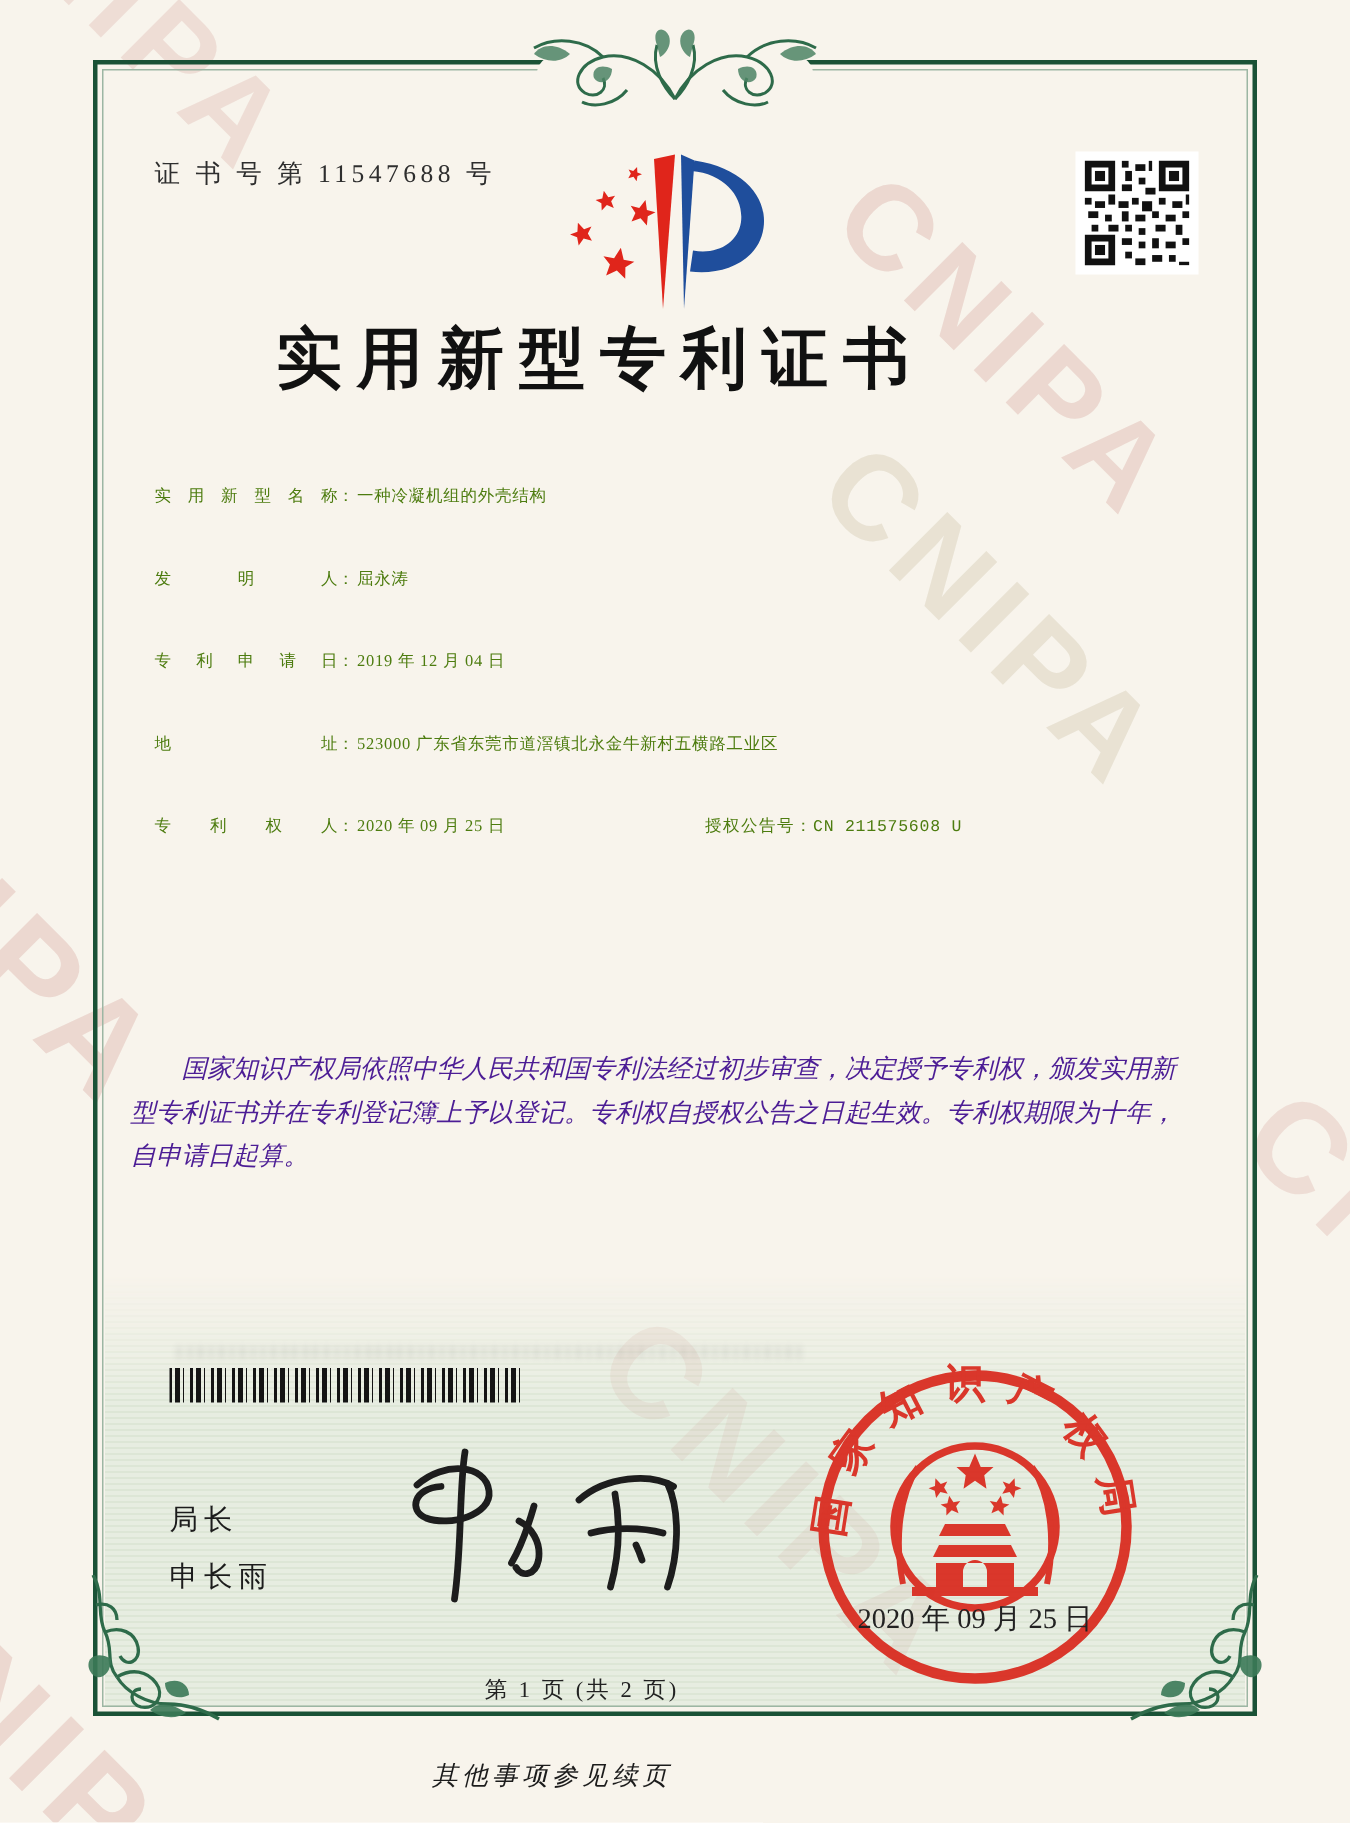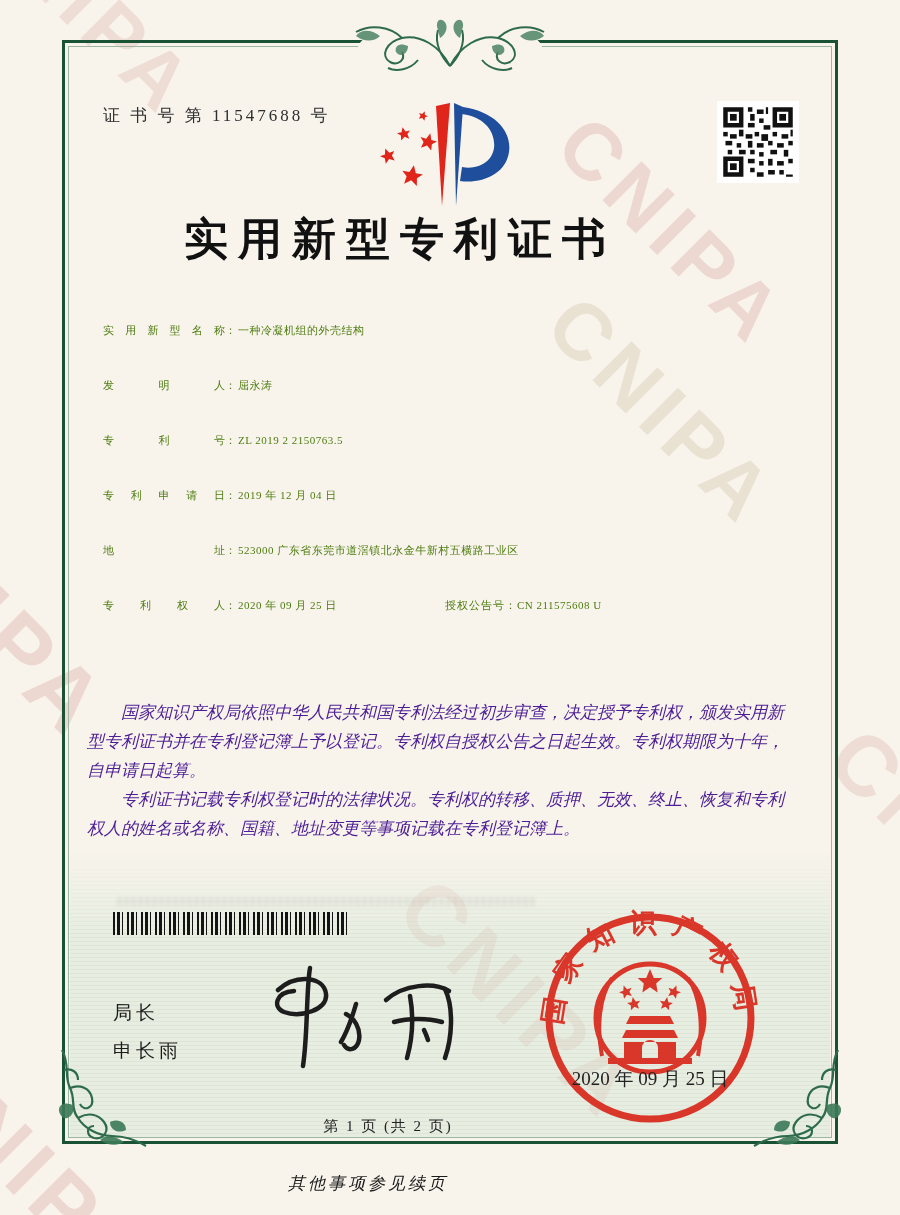--- a/index.html
+++ b/index.html
@@ -49,21 +49,21 @@
   }
   
   .fields { position:absolute; left:103px; top:323px; width:700px; z-index:3; }
   .frow { height:55px; font-size:11px; color:#4d7c0f; white-space:nowrap; }
   .flabel {
     display:inline-block; width:122px; text-align:justify; text-align-last:justify;
     vertical-align:top;
   }
   .fcolon { display:inline-block; margin:0 2px 0 0; }
   .fvalue { letter-spacing:0.5px; }
-  .grant-no { position:absolute; left:342px; top:0; letter-spacing:1px; }
+  .grant-no { position:absolute; left:367px; top:0; letter-spacing:1px;font-family:Liberation Mono, monospace; }
   .grant-row { position:relative; }
   
   .body-text {
     position:absolute; left:87px; top:698px; width:700px; z-index:3;
     font-size:17px; line-height:29px; color:#4c1d95; font-style:italic;
   }
   .body-text p { text-indent:2em; }
   
   .barcode {
     position:absolute; left:113px; top:912px; width:237px; height:23px; z-index:3;
@@ -239,37 +239,33 @@
   <div class="title">实用新型专利证书</div>
 
   <div class="fields">
     <div class="frow">
       <span class="flabel">实用新型名称</span><span class="fcolon">：</span><span class="fvalue">一种冷凝机组的外壳结构</span>
     </div>
     <div class="frow">
       <span class="flabel">发明人</span><span class="fcolon">：</span><span class="fvalue">屈永涛</span>
     </div>
     <div class="frow">
-      <span class="flabel">专利号</span><span class="fcolon">：</span><span class="fvalue">ZL 2019 2 2150763.5</span>
-    </div>
-    <div class="frow">
       <span class="flabel">专利申请日</span><span class="fcolon">：</span><span class="fvalue">2019 年 12 月 04 日</span>
     </div>
     <div class="frow">
       <span class="flabel">地址</span><span class="fcolon">：</span><span class="fvalue">523000 广东省东莞市道滘镇北永金牛新村五横路工业区</span>
     </div>
     <div class="frow grant-row">
       <span class="flabel">专利权人</span><span class="fcolon">：</span><span class="fvalue">2020 年 09 月 25 日</span>
       <span class="grant-no"><span>授权公告号：</span><span class="fvalue">CN 211575608 U</span></span>
     </div>
   </div>
 
   <div class="body-text">
     <p>国家知识产权局依照中华人民共和国专利法经过初步审查，决定授予专利权，颁发实用新型专利证书并在专利登记簿上予以登记。专利权自授权公告之日起生效。专利权期限为十年，自申请日起算。</p>
-    <p>专利证书记载专利权登记时的法律状况。专利权的转移、质押、无效、终止、恢复和专利权人的姓名或名称、国籍、地址变更等事项记载在专利登记簿上。</p>
   </div>
 
   <div class="barcode-ghost"></div>
   <div class="barcode"></div>
 
   <div class="director-label">局长</div>
   <div class="director-name">申长雨</div>
 
   <svg class="signature" width="225" height="112" viewBox="0 0 225 112">
     <g fill="none" stroke="#1d1d1d" stroke-width="4.5" stroke-linecap="round">

